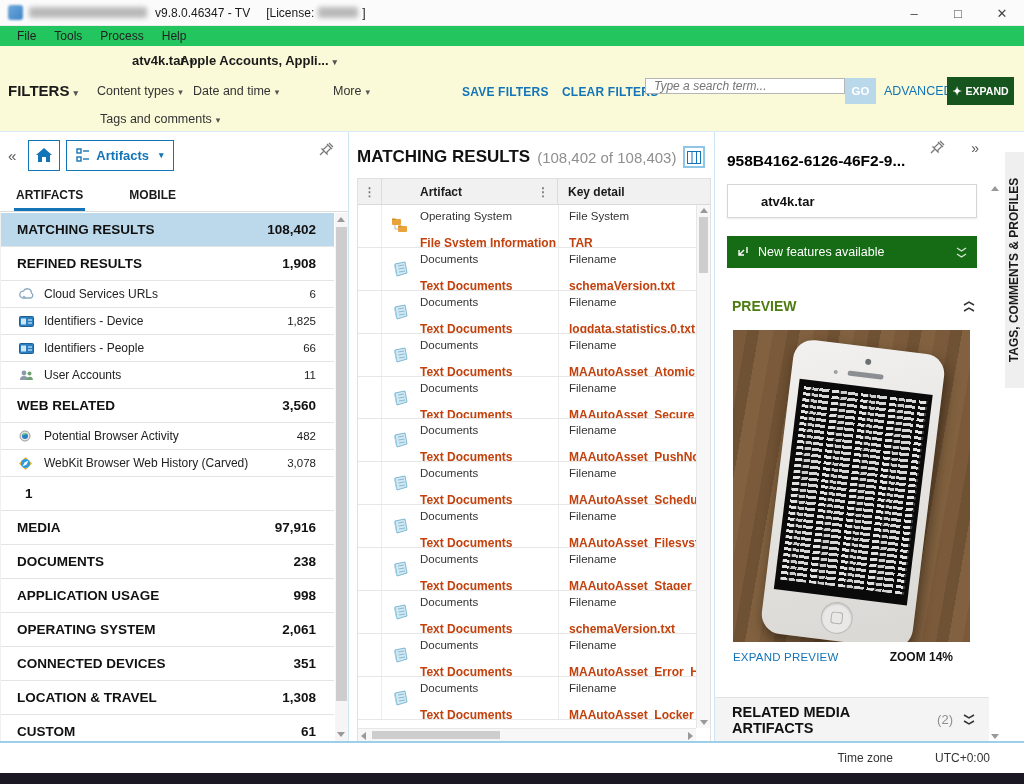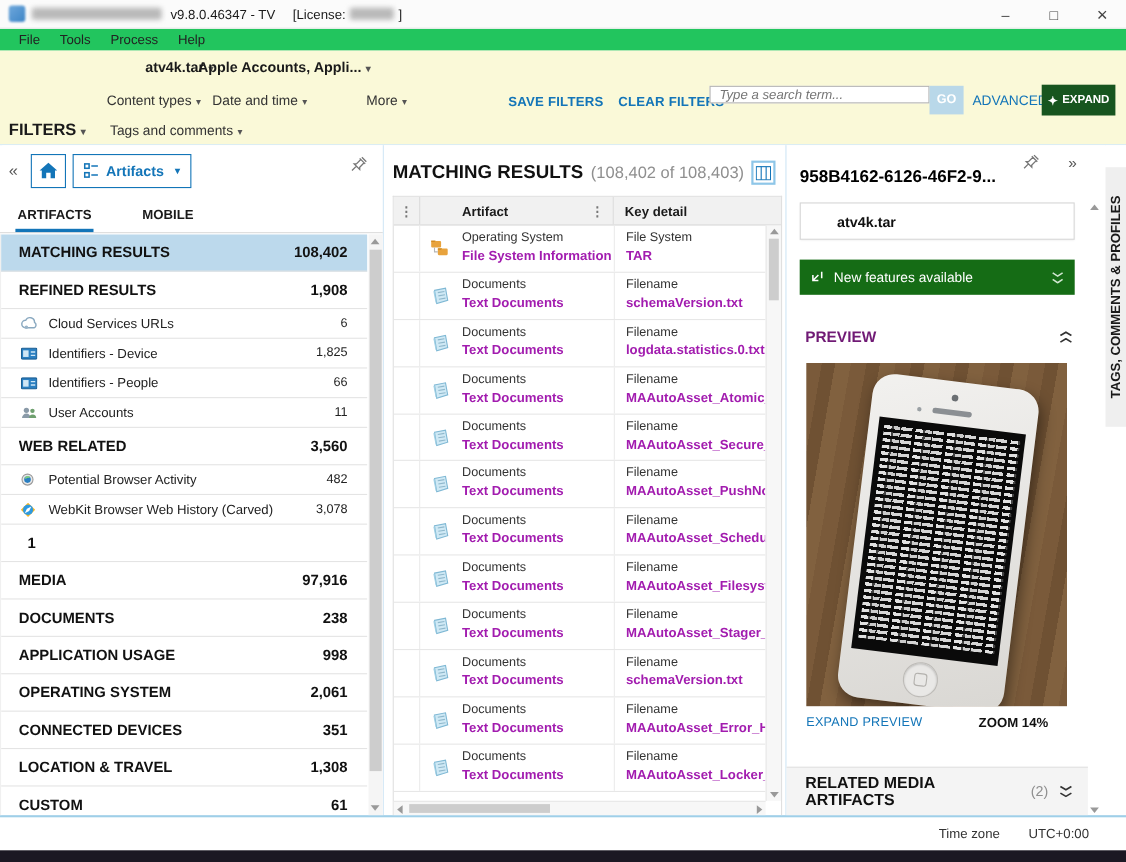--- a/index.html
+++ b/index.html
@@ -23,21 +23,21 @@
   
   .menubar { height:20px; background:#22c55e; display:flex; align-items:center; padding-left:8px; }
   .menu-item { font-size:12px; color:#222; padding:0 9px; }
 
   
   .filterbar { position:relative; height:86px; background:#faf9d8; border-bottom:1px solid #d8ecf7; }
   .fb { position:absolute; white-space:nowrap; color:#1a1a1a; }
   .caret { font-size:9px; color:#555; margin-left:4px; }
   .caret-blue { color:#1375b8; }
   .fb-dd { font-weight:bold; font-size:13px; }
-  .fb-filters { font-weight:bold; font-size:15px;margin-top:28px; }
+  .fb-filters { font-weight:bold; font-size:15px; }
   .fb-plain { font-size:12.5px; color:#333; }
   .fb-link { font-weight:bold; font-size:12px; color:#1375b8; letter-spacing:.2px; }
   .search-wrap { position:absolute; left:645px; top:32px; display:flex; }
   .search-input { width:200px; height:16px; border:1px solid #b5b5b5; background:#fff;
     font-size:12px; font-style:italic; color:#888; padding:0 8px; outline:none;
     font-family:"Liberation Sans", sans-serif; }
   .go-btn { width:31px; height:26px; background:#b9d8e9; color:#fff; font-weight:bold;
     font-size:11.5px; display:flex; align-items:center; justify-content:center; }
   .advanced { font-size:12.5px; color:#1375b8; }
   .copilot { position:absolute; left:947px; top:31px; width:67px; height:28px; background:#17551f;
@@ -100,40 +100,40 @@
   .th-art .dots { position:absolute; right:8px; }
   .th-key { padding-left:10px; }
   .t-body { position:absolute; top:26px; left:0; right:14px; bottom:13px; overflow:hidden; }
   .t-row { display:grid; grid-template-columns:24px 36px 1fr 138px; height:42.9px;
     border-bottom:1px solid #e7e7e7; }
   .td-sel { border-right:1px solid #ececec; }
   .td-icon { display:flex; align-items:center; justify-content:center; }
   .td-art { padding:5px 4px 0 2px; overflow:hidden; }
   .td-key { padding:5px 0 0 10px; overflow:hidden; border-left:1px solid #ececec; }
   .cell-l1 { font-size:11.5px; color:#333; white-space:nowrap; }
-  .cell-l2 { font-size:12px; font-weight:bold; color:#a21caf; white-space:nowrap; margin-top:3px; }
+  .cell-l2 { font-size:12px; font-weight:bold; color:#c2410c; white-space:nowrap; margin-top:14px; }
   .t-vscroll { position:absolute; top:26px; right:0; bottom:13px; width:14px; background:#f7f7f7; border-left:1px solid #e7e7e7;}
   .t-vthumb { position:absolute; top:12px; left:2px; right:2px; height:56px; background:#cdcdcd; }
   .t-hscroll { position:absolute; left:0; right:14px; bottom:0; height:13px; background:#f7f7f7; border-top:1px solid #e7e7e7; }
   .t-hthumb { position:absolute; left:14px; top:2px; bottom:2px; width:128px; background:#cdcdcd; }
 
   
   .right-panel { width:291px; border-left:1px solid #cfe6f5; position:relative; background:#fff; }
   .rp-scroll { position:absolute; top:52px; bottom:0; right:4px; width:12px; }
   .rp-title { position:absolute; top:20px; left:12px; font-size:15.5px; font-weight:bold; color:#000; white-space:nowrap; }
   .rp-icons { position:absolute; top:8px; right:26px; display:flex; gap:26px; color:#777; }
   .src-box { position:absolute; top:52px; left:12px; right:28px; height:34px; background:#fff;
     border:1px solid #d6d6d6; box-shadow:0 1px 2px rgba(0,0,0,.08); display:flex; align-items:center;
     padding-left:33px; font-size:13px; font-weight:bold; color:#111; }
   .banner { position:absolute; top:104px; left:12px; right:28px; height:32px; background:#156c15;
     color:#fff; display:flex; align-items:center; padding:0 10px; font-size:12.5px; }
   .banner .bn-label { flex:1; margin-left:8px; }
   .preview-card { position:absolute; top:152px; left:0; right:16px; bottom:96px; }
   .pv-head { display:flex; align-items:center; padding:14px 14px 8px 17px; }
-  .pv-title { flex:1; font-size:14px; font-weight:bold; color:#701a75; }
+  .pv-title { flex:1; font-size:14px; font-weight:bold; color:#4d7c0f; }
   .photo { position:absolute; top:46px; left:18px; width:237px; height:312px; overflow:hidden;
     background:repeating-linear-gradient(100deg,#7a5a3a 0 14px,#6f5133 14px 26px,#81613f 26px 40px); }
   .phone { position:absolute; left:44px; top:16px; width:152px; height:296px; border-radius:20px;
     background:linear-gradient(160deg,#f2f1ef,#d9d7d3); box-shadow:3px 6px 14px rgba(0,0,0,.45);
     transform:rotate(7deg); }
   .cam-dot { position:absolute; top:12px; left:72px; width:6px; height:6px; border-radius:50%; background:#6b6f73; }
   .ear { position:absolute; top:26px; left:56px; width:36px; height:5px; border-radius:3px; background:#8b8f93; }
   .ear-dot { position:absolute; top:27px; left:42px; width:4px; height:4px; border-radius:50%; background:#9aa0a4; }
   .phone-screen { position:absolute; top:40px; left:9px; right:9px; bottom:44px; background:#0a0a0a; overflow:hidden; }
   .screen-text { position:absolute; top:6px; left:5px; right:4px; bottom:10px;
@@ -154,21 +154,21 @@
   .rel-count { font-size:13px; color:#8f8f8f; margin:0 10px 0 8px; flex:1; }
 
   
   .side-rail { width:19px; position:relative; background:#fff; }
   .rail-tab { position:absolute; top:20px; left:0; width:19px; height:236px; background:#efefef;
     display:flex; align-items:center; justify-content:center; }
   .rail-text { transform:rotate(-90deg); white-space:nowrap; font-size:12px; font-weight:bold; color:#1a1a1a; }
 
   
   .statusbar { height:30px; background:#fff; display:flex; align-items:center; justify-content:flex-end;
-    padding-right:34px; gap:26px; font-size:12px; color:#333; }
+    padding-right:34px; gap:42px; font-size:12px; color:#333; }
   .bottomstrip { height:13px; background:#1b1823; }
 
   svg { display:block; }
   .chev2 { display:flex; flex-direction:column; gap:1px; }
 </style>
 </head>
 <body>
 
 <div class="app">
 

